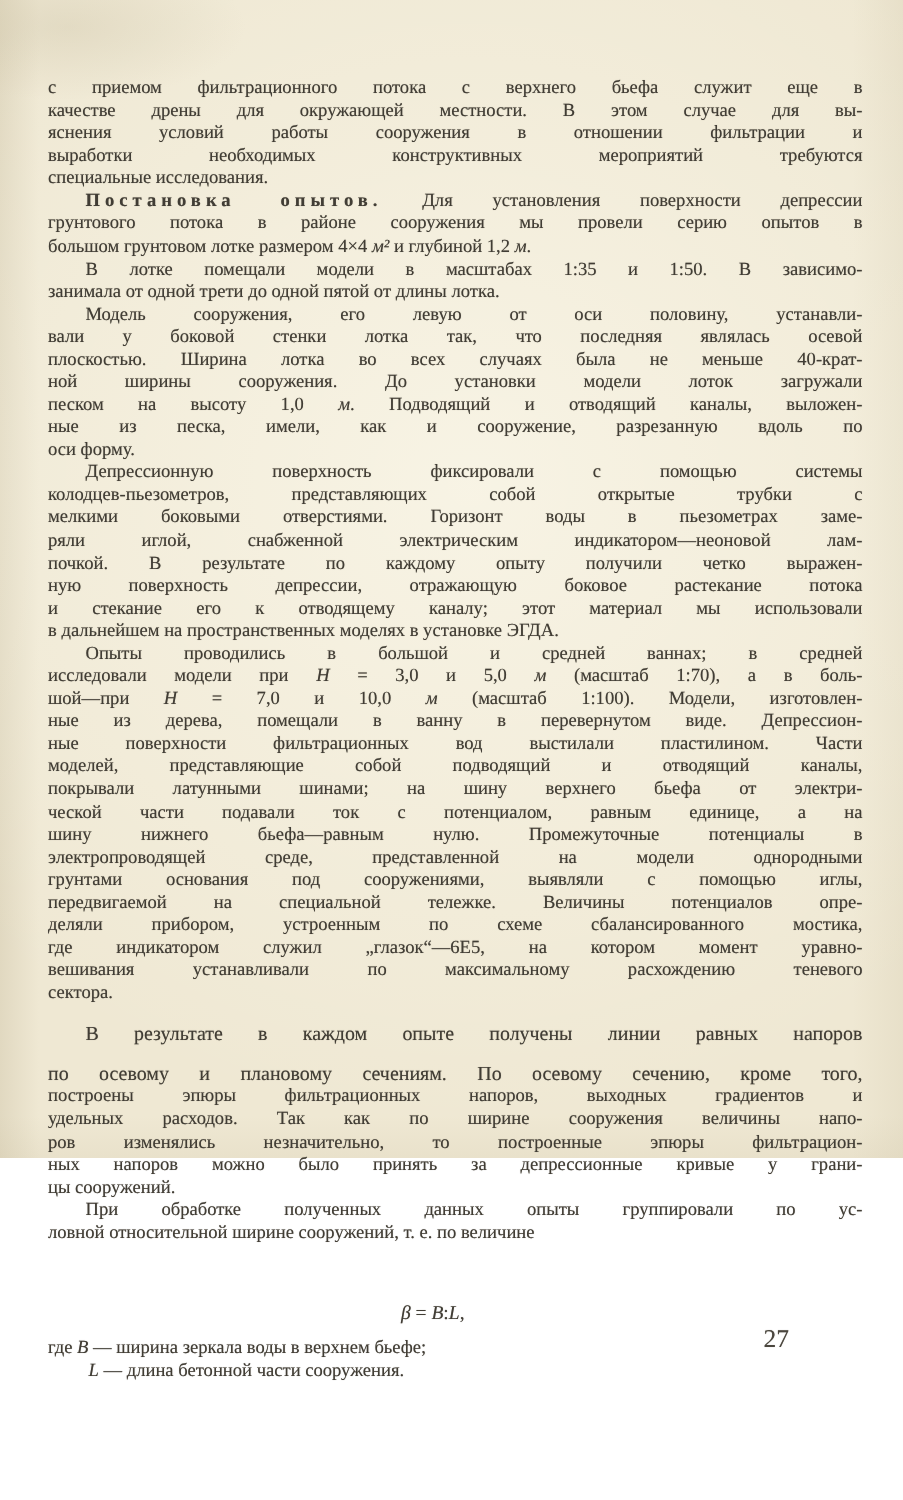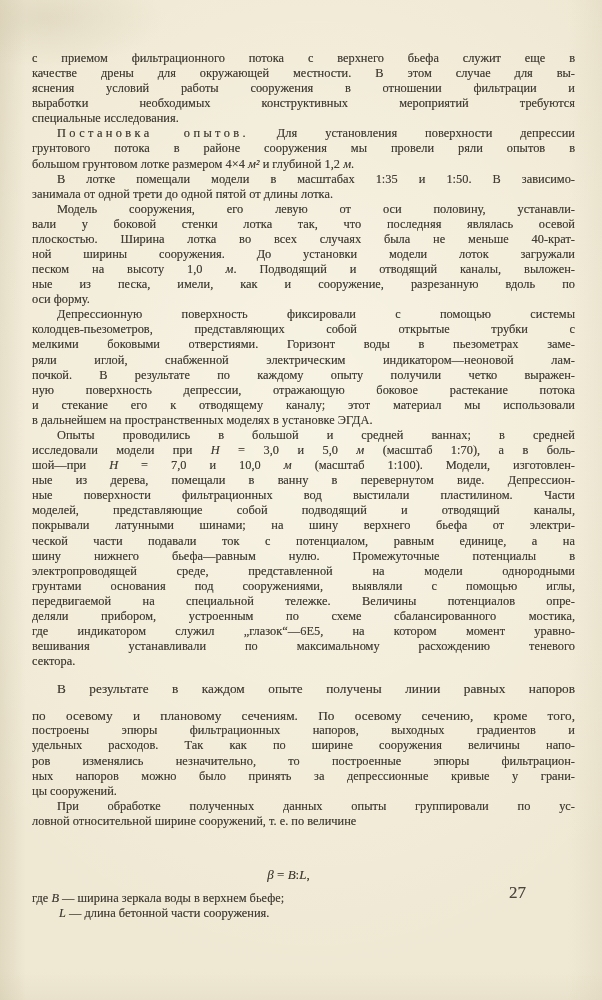--- a/index.html
+++ b/index.html
@@ -1,21 +1,21 @@
 <!DOCTYPE html>
 <html><head>
 <meta charset="utf-8">
 <style>
   html,body{margin:0;padding:0;}
   body{
     width:602px;height:1000px;overflow:hidden;
     font-family:"Liberation Serif","DejaVu Serif",serif;
   }
   .page{
-    position:relative;width:602px;height:1000px;
+    position:relative;width:602px;height:772px;
     background:
       radial-gradient(170px 70px at 45px 18px, rgba(196,186,156,.30), rgba(196,186,156,0) 70%),
       radial-gradient(120% 90% at 52% 42%, rgba(255,253,243,.55), rgba(255,253,243,0) 62%),
       linear-gradient(90deg, rgba(188,176,144,.28), rgba(188,176,144,0) 26px),
       linear-gradient(270deg, rgba(205,194,165,.22), rgba(205,194,165,0) 34px),
       linear-gradient(0deg, rgba(205,194,165,.18), rgba(205,194,165,0) 28px),
       #efe8d3;
     color:#413d35;
   }
   .text-block{
@@ -31,42 +31,42 @@
   .line.indent{text-indent:25px;}
   .line.last{text-align-last:left;}
   .line.lg{font-size:13.3px;margin-top:12px;}
   .line.formula{
     text-align:center;text-align-last:center;
     padding-right:30px;margin-bottom:9px;font-size:13px;margin-top:38px;
   }
   .line.def{text-align-last:left;}
   .line.def2{padding-left:27px;}
   .i{font-style:italic;}
-  .sp{letter-spacing:.27em;}
+  .sp{letter-spacing:.27em;font-weight:bold;}
   .page-number{
     position:absolute;top:883px;right:76px;
     font-size:17px;color:#4a463e;
     text-shadow:0 0 .5px rgba(66,60,48,.5);
   }
 </style>
 </head>
 <body>
 
 <div class="page">
   <div class="text-block">
       <div class="para">
         <div class="line">с приемом фильтрационного потока с верхнего бьефа служит еще в</div>
         <div class="line">качестве дрены для окружающей местности. В этом случае для вы-</div>
         <div class="line">яснения условий работы сооружения в отношении фильтрации и</div>
         <div class="line">выработки необходимых конструктивных мероприятий требуются</div>
         <div class="line last">специальные исследования.</div>
       </div>
       <div class="para">
         <div class="line indent"><span class="sp">Постановка опытов.</span> Для установления поверхности депрессии</div>
-        <div class="line">грунтового потока в районе сооружения мы провели ряли опытов в</div>
+        <div class="line">грунтового потока в районе сооружения мы провели серию опытов в</div>
         <div class="line last">большом грунтовом лотке размером 4×4 <span class="i">м²</span> и глубиной 1,2 <span class="i">м</span>.</div>
       </div>
       <div class="para">
         <div class="line indent">В лотке помещали модели в масштабах 1:35 и 1:50. В зависимо-</div>
         <div class="line last">занимала от одной трети до одной пятой от длины лотка.</div>
       </div>
       <div class="para">
         <div class="line indent">Модель сооружения, его левую от оси половину, устанавли-</div>
         <div class="line">вали у боковой стенки лотка так, что последняя являлась осевой</div>
         <div class="line">плоскостью. Ширина лотка во всех случаях была не меньше 40-крат-</div>

